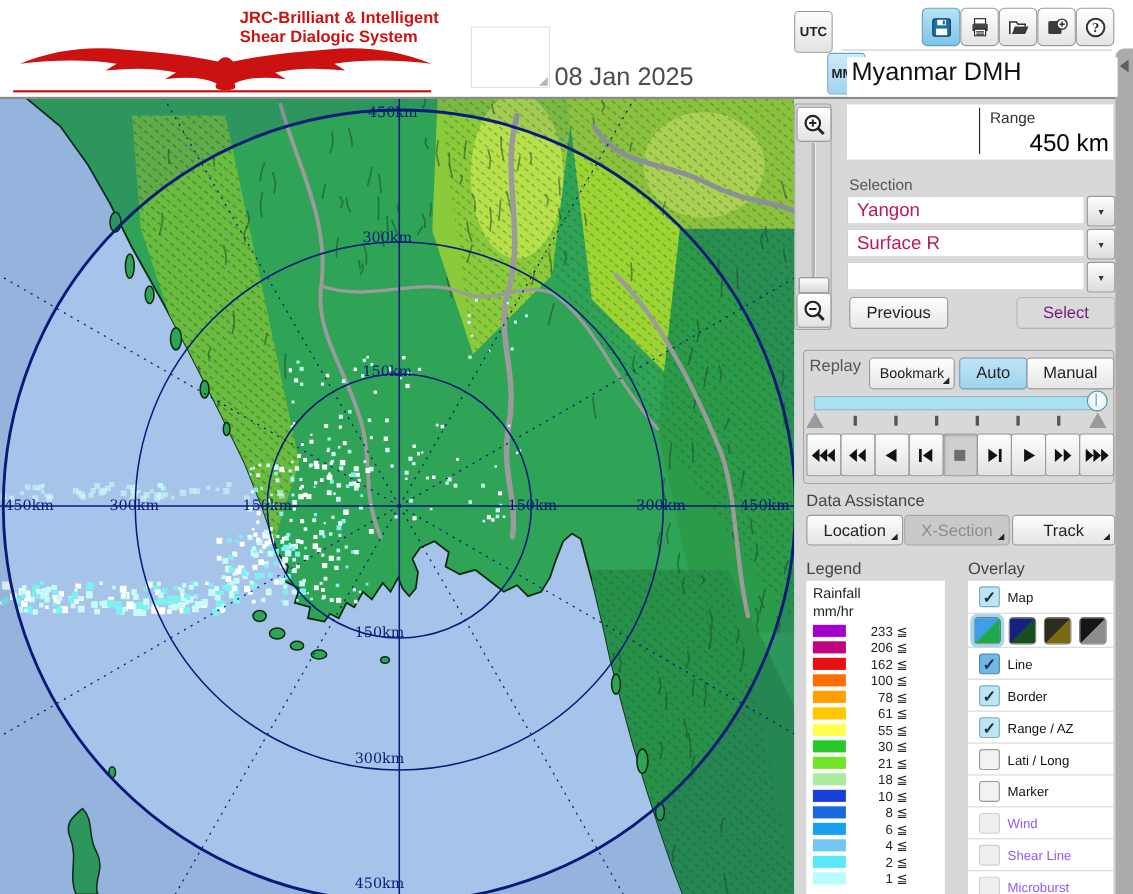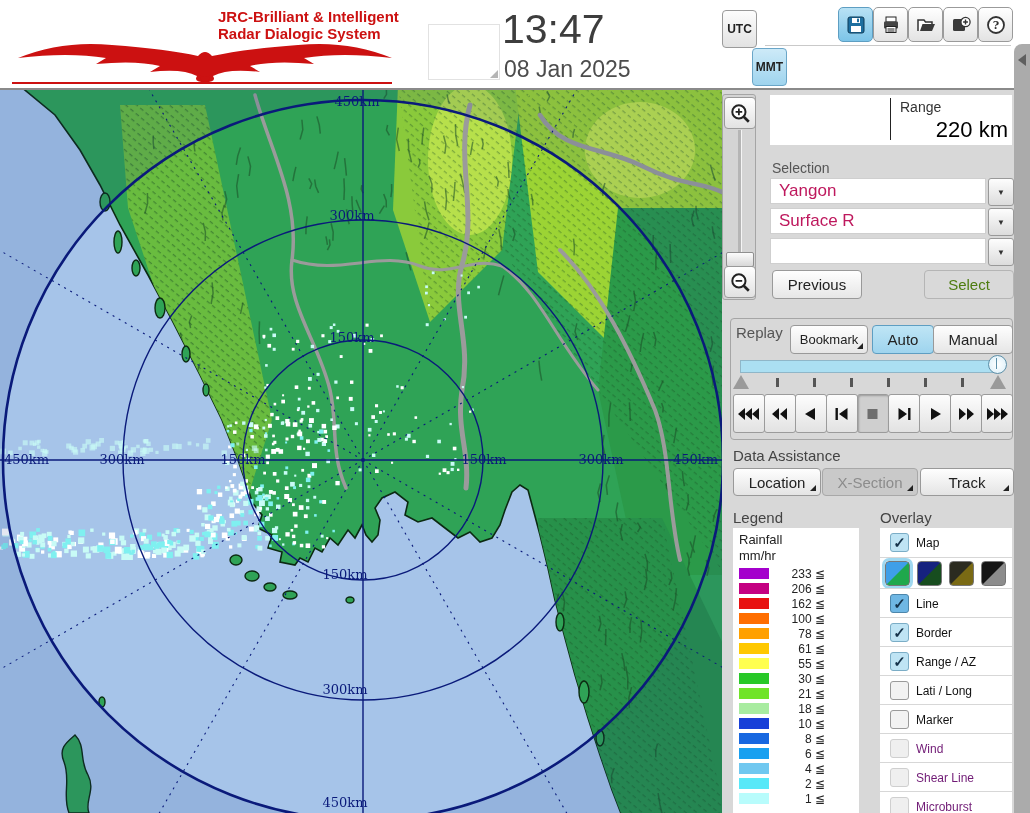--- a/index.html
+++ b/index.html
@@ -33,21 +33,21 @@
   #range-box{left:770px;top:95px;width:242px;height:50px;background:#fff;}
   #range-divider{left:890px;top:98px;width:1px;height:42px;background:#222;}
   #range-label{left:900px;top:99px;font-size:14px;color:#333;}
   #range-value{left:890px;top:117px;width:118px;text-align:right;font-size:22px;color:#000;}
   #selection-label{left:772px;top:160px;font-size:14px;color:#555;}
   .sel-field{left:770px;width:216px;height:26px;background:#fff;border:1px solid #cfcfcf;font-size:17px;color:#be185d;padding:2px 0 0 8px;box-sizing:border-box;}
   .dd-btn{left:988px;width:24px;height:26px;border:1px solid #999;border-radius:3px;background:linear-gradient(#fdfdfd,#dcdcdc);
      display:flex;align-items:center;justify-content:center;font-size:8px;color:#333;cursor:pointer;}
   .pushbtn{height:27px;border:1px solid #999;border-radius:4px;background:linear-gradient(#fefefe,#e6e6e6);
      font-size:15px;color:#222;display:flex;align-items:center;justify-content:center;cursor:pointer;}
-  .pushbtn.disabled{background:#d9d9d9;border-color:#b5b5b5;color:#4d7c0f;cursor:default;}
+  .pushbtn.disabled{background:#d9d9d9;border-color:#b5b5b5;color:#701a75;cursor:default;}
 
   
   #zoomcol{left:722px;top:94px;width:34px;height:206px;background:#d4d4d4;border:1px solid #a5a5a5;border-radius:3px;box-sizing:border-box;}
   .zoombtn{left:724px;width:30px;height:30px;border:1px solid #9a9a9a;border-radius:4px;background:linear-gradient(#ffffff,#e2e2e2);
      display:flex;align-items:center;justify-content:center;cursor:pointer;}
   #zoom-track{left:738px;top:130px;width:3px;height:132px;background:#b5b5b5;border-right:1px solid #f5f5f5;}
   #zoom-handle{left:726px;top:252px;width:26px;height:13px;background:linear-gradient(#fcfcfc,#d8d8d8);border:1px solid #8f8f8f;border-radius:2px;cursor:pointer;}
 
   
   #replay-box{left:730px;top:318px;width:283px;height:122px;border:1px solid #a5a5a5;border-radius:4px;background:#d8d8d8;box-sizing:border-box;}
@@ -78,49 +78,48 @@
   .lg-val{left:769px;width:56px;text-align:right;font-size:12px;color:#222;}
   #overlay-box{left:880px;top:528px;width:132px;height:285px;background:#fff;}
   .ov-row{position:absolute;left:880px;width:132px;height:29px;border-top:1px solid #d7d7d7;display:flex;align-items:center;}
   .ov-row.first{border-top:none;}
   .cb{width:19px;height:19px;margin-left:10px;border:1px solid #9a9a9a;border-radius:3px;background:#f2f2f2;
       display:flex;align-items:center;justify-content:center;font-size:15px;font-weight:bold;color:#15324a;cursor:pointer;box-sizing:border-box;}
   .cb.checked{background:#bfe4f4;border-color:#7badc6;}
   .cb.checked-dark{background:#6fb7e4;border-color:#4c86ab;}
   .cb.disabled{background:#efefef;border-color:#cfcfcf;cursor:default;}
   .ov-lab{margin-left:7px;font-size:12px;color:#111;}
-  .ov-lab.disabled{color:#701a75;}
+  .ov-lab.disabled{color:#8b5cf6;}
   .mapstyle{width:25px;height:25px;border:1px solid #777;border-radius:4px;margin-left:7px;cursor:pointer;box-sizing:border-box;}
   .mapstyle.selected{outline:3px solid #9fd8f0;outline-offset:0;}
 
   
   #map{left:0;top:90px;width:722px;height:723px;overflow:hidden;background:#a6c4e9;cursor:crosshair;}
   svg text{font-family:"DejaVu Serif",serif;}
 </style>
 </head>
 <body>
 <div id="app">
 
   <div id="header" class="abs">
     <div id="logo-tag" class="abs">
       <div>JRC-Brilliant &amp; Intelligent</div>
-      <div>Radar  Dialogic  System</div>
+      <div>Shear  Dialogic  System</div>
     </div>
     <svg class="abs" style="left:12px;top:36px" width="386" height="46" viewBox="0 0 386 46">
       <path fill="#cc1111" d="M6,22 Q50,4 100,9 Q155,13 186,20 Q193,12 200,20 Q231,13 286,9 Q336,4 380,22
         Q330,16 292,22 L302,28 Q262,24 238,30 L248,36 Q216,32 201,40 Q205,46 193,46 Q181,46 185,40
         Q170,32 138,36 L148,30 Q124,24 84,28 L94,22 Q56,16 6,22 Z"></path>
       <path fill="#cc1111" d="M186,38 Q193,44 200,38 L196,45 Q193,46 190,45 Z"></path>
     </svg>
     <div id="logo-underline" class="abs"></div>
 
     <div id="clock-box" class="abs">
         <span class="grip"></span>
       </div>
-    <div id="time" class="abs">13:47</div>
     <div id="date" class="abs">08 Jan 2025</div>
     <div id="tz-buttons">
         <div class="tzbtn abs" style="top: 10px;">UTC</div>
         <div class="tzbtn abs active" style="top: 48px;">MMT</div>
       </div>
     <div id="toolbar">
         <div class="toolbtn abs active" style="left: 838px;">
           <svg width="20" height="20" viewBox="0 0 20 20">
             <rect x="2" y="2" width="16" height="16" rx="2" fill="#1e6fa0" stroke="#0d3a57"></rect>
             <rect x="6" y="3" width="8" height="5" fill="#fff"></rect>
@@ -156,26 +155,27 @@
             <text x="10" y="14" text-anchor="middle" font-size="11" font-weight="bold" fill="#333" font-family="Liberation Sans,sans-serif">?</text>
           </svg>
         </div>
       </div>
   </div>
 
   <div id="panel" class="abs"></div>
   <div id="right-strip" class="abs"></div>
   <div id="collapse-arrow" class="abs"></div>
   <div id="icon-divider" class="abs"></div>
+  <div id="station-name" class="abs">Myanmar DMH</div>
 
   <div id="range-box" class="abs">
     <div id="range-divider" class="abs" style="left:120px;top:3px"></div>
   </div>
   <div id="range-label" class="abs">Range</div>
-  <div id="range-value" class="abs">220 km</div>
+  <div id="range-value" class="abs">450 km</div>
 
   <div id="selection-label" class="abs">Selection</div>
   <div id="selection-rows">
       <div class="sel-field abs" style="top: 178px;">Yangon</div>
       <div class="dd-btn abs" style="top: 178px;">
         <span>▼</span>
       </div>
       <div class="sel-field abs" style="top: 208px;">Surface R</div>
       <div class="dd-btn abs" style="top: 208px;">
         <span>▼</span>

